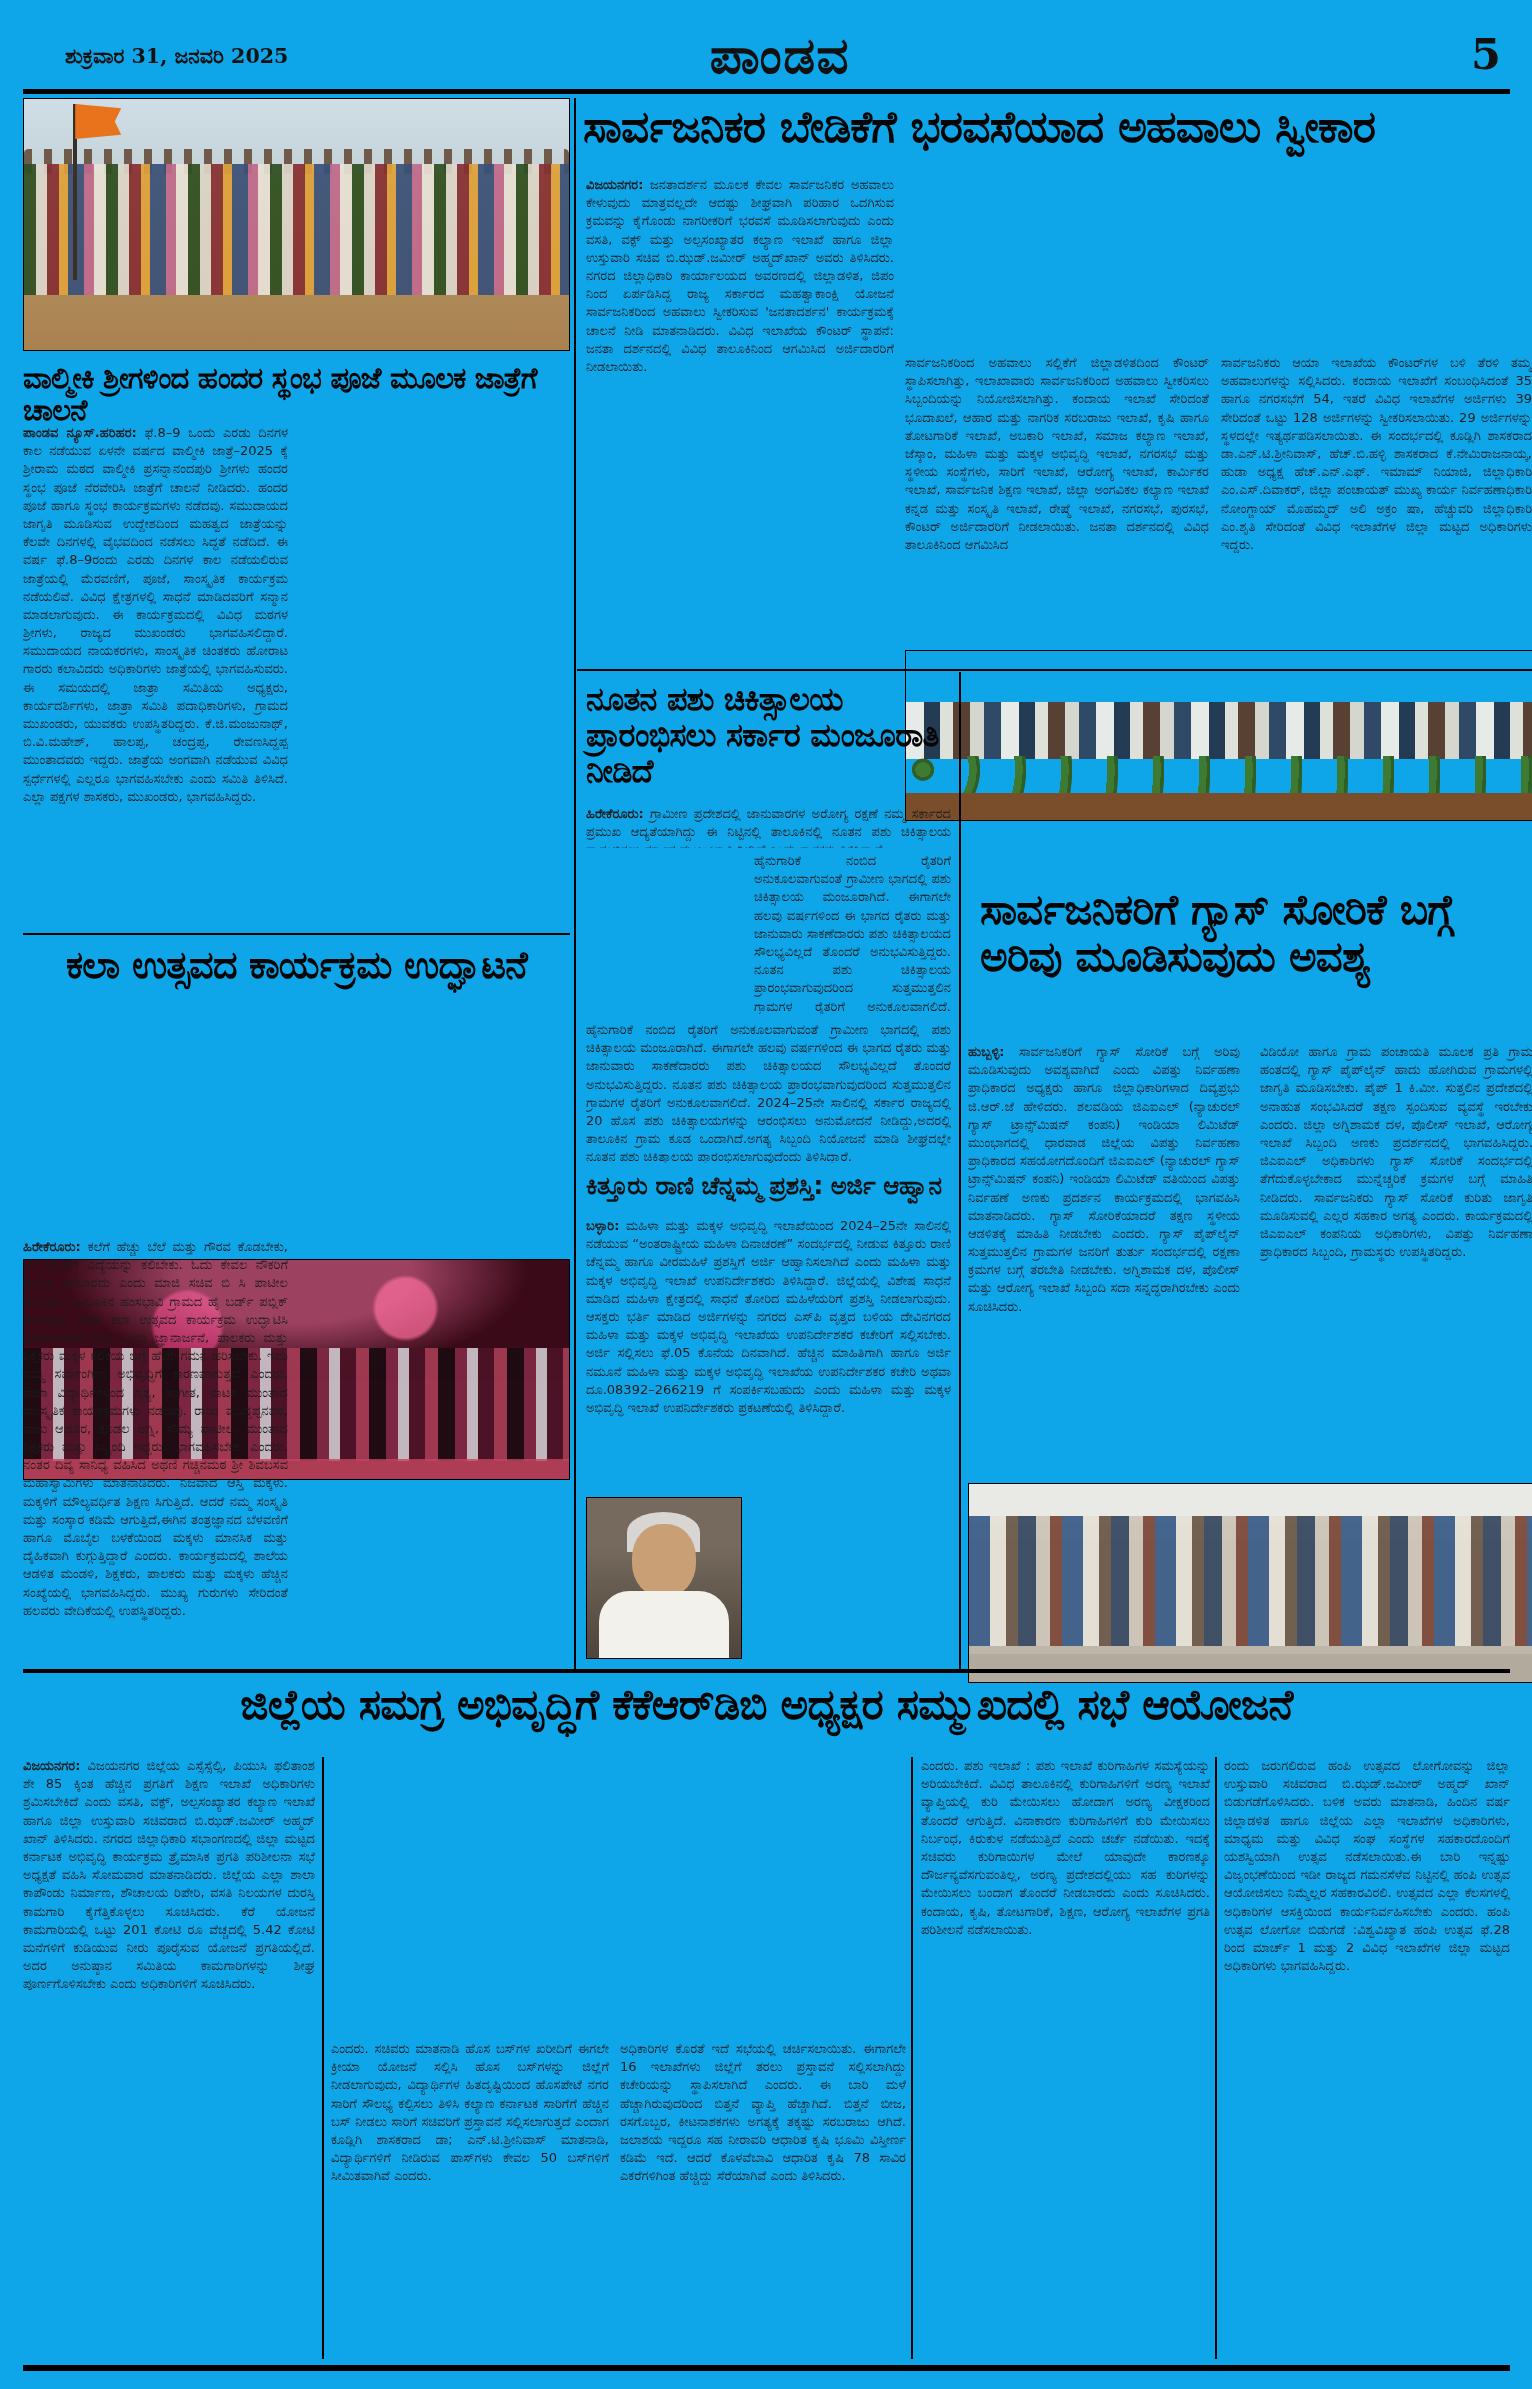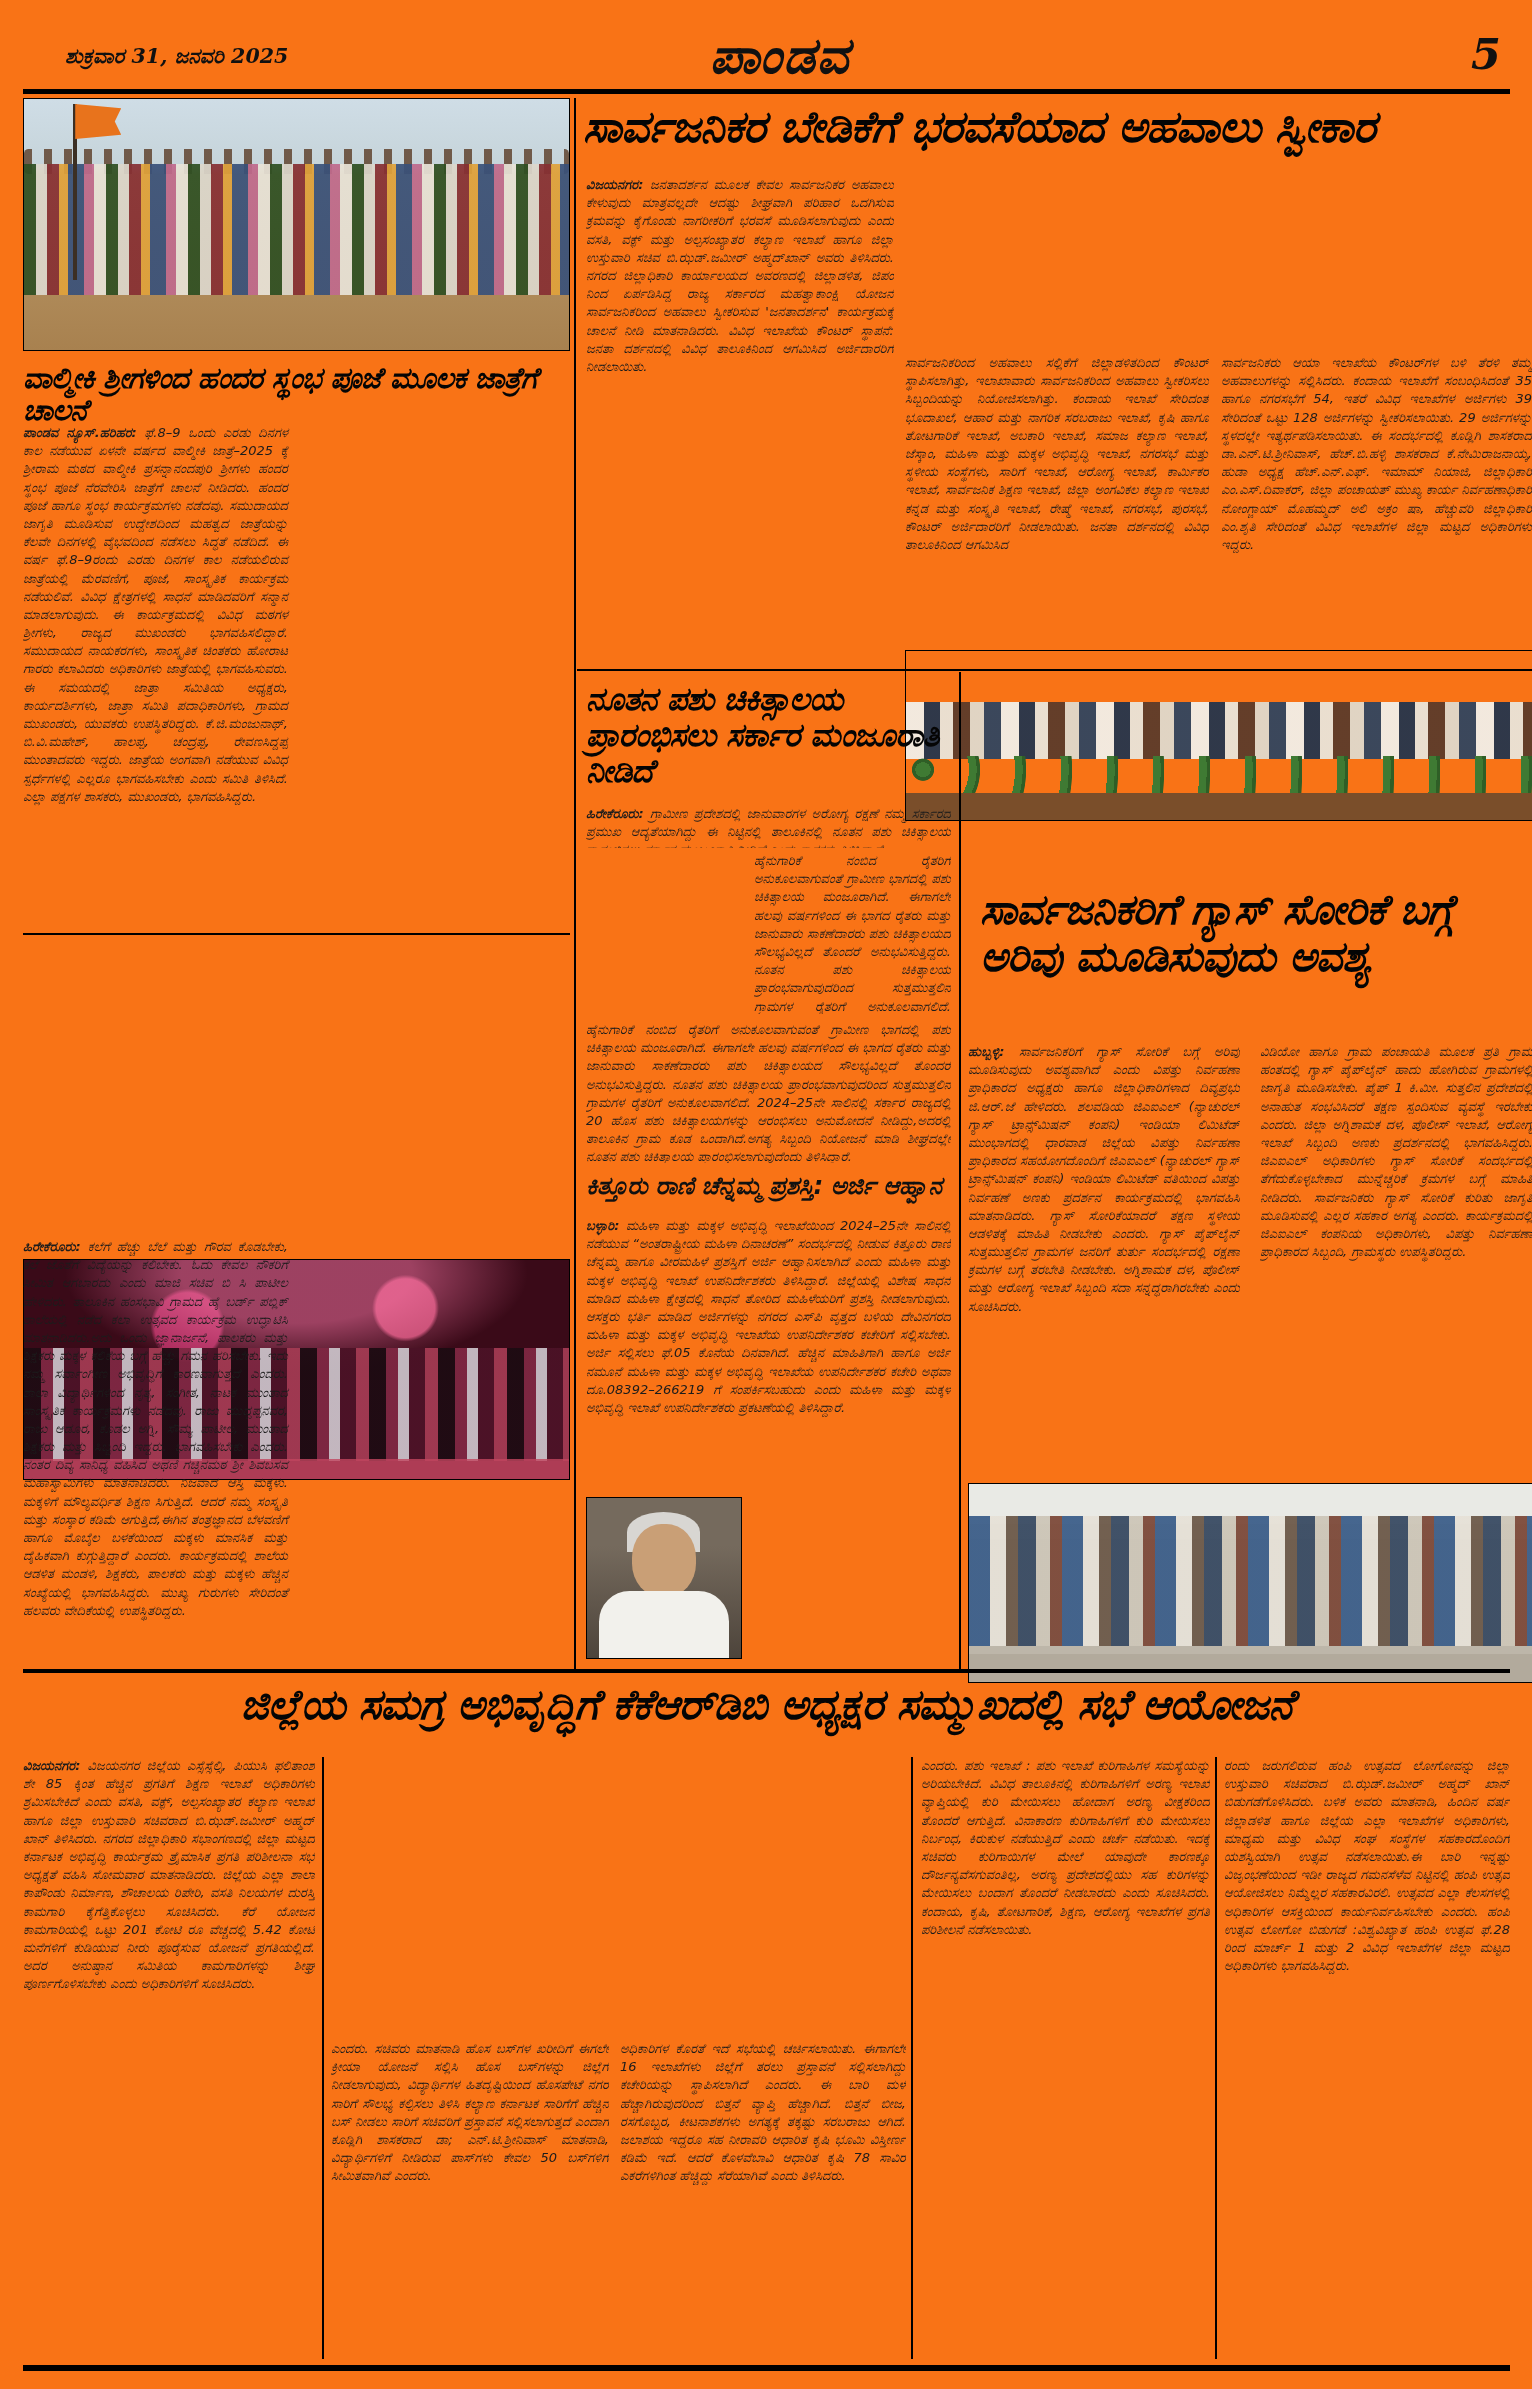--- a/index.html
+++ b/index.html
@@ -1,17 +1,17 @@
 <!DOCTYPE html>
 <html style="font-size:12.2px"><head>
 <meta charset="utf-8">
 <style>
   html,body{margin:0;padding:0;background:#888;}
-  #page{position:relative;width:1533px;height:2389px;background:#f97316;color:#111;
-        font-family:"DejaVu Sans","Liberation Sans",sans-serif;overflow:hidden;font-style:italic;}
+  #page{position:relative;width:1533px;height:2389px;background:#0ea5e9;color:#111;
+        font-family:"DejaVu Sans","Liberation Sans",sans-serif;overflow:hidden;}
   .abs{position:absolute;}
   
   .date{font-size:20.6px;font-weight:bold;font-family:"DejaVu Serif","Liberation Serif",serif;}
   .masthead{font-size:50px;font-weight:bold;letter-spacing:1.5px;margin-left:27px;}
   .pageno{font-size:43px;font-weight:bold;font-family:"DejaVu Serif","Liberation Serif",serif;}
   .rule{background:#000;}
   
   .hl{font-weight:bold;color:#050505;letter-spacing:-0.8px;line-height:1.12;}
   .hl-a{font-size:44px;}
   .hl-v{font-size:29px;}
@@ -73,20 +73,21 @@
     <div class="pole"></div>
     <div class="flag"></div>
   </div>
   <div class="abs hl hl-v" style="left:23px;top:362px;width:547px;">ವಾಲ್ಮೀಕಿ ಶ್ರೀಗಳಿಂದ ಹಂದರ ಸ್ಥಂಭ ಪೂಜೆ ಮೂಲಕ ಜಾತ್ರೆಗೆ ಚಾಲನೆ</div>
   <div class="abs bt twocol" style="left:23px;top:424px;width:547px;height:501px;">
     <span class="dl">ಪಾಂಡವ ನ್ಯೂಸ್.ಹರಿಹರ:</span>
     <span>ಫೆ.8–9 ಒಂದು ಎರಡು ದಿನಗಳ ಕಾಲ ನಡೆಯುವ ಏಳನೇ ವರ್ಷದ ವಾಲ್ಮೀಕಿ ಜಾತ್ರೆ–2025 ಕ್ಕೆ ಶ್ರೀರಾಮ ಮಠದ ವಾಲ್ಮೀಕಿ ಪ್ರಸನ್ನಾನಂದಪುರಿ ಶ್ರೀಗಳು ಹಂದರ ಸ್ಥಂಭ ಪೂಜೆ ನೆರವೇರಿಸಿ ಜಾತ್ರೆಗೆ ಚಾಲನೆ ನೀಡಿದರು. ಹಂದರ ಪೂಜೆ ಹಾಗೂ ಸ್ಥಂಭ ಕಾರ್ಯಕ್ರಮಗಳು ನಡೆದವು. ಸಮುದಾಯದ ಜಾಗೃತಿ ಮೂಡಿಸುವ ಉದ್ದೇಶದಿಂದ ಮಹತ್ವದ ಜಾತ್ರೆಯನ್ನು ಕೆಲವೇ ದಿನಗಳಲ್ಲಿ ವೈಭವದಿಂದ ನಡೆಸಲು ಸಿದ್ಧತೆ ನಡೆದಿದೆ. ಈ ವರ್ಷ ಫೆ.8–9ರಂದು ಎರಡು ದಿನಗಳ ಕಾಲ ನಡೆಯಲಿರುವ ಜಾತ್ರೆಯಲ್ಲಿ ಮೆರವಣಿಗೆ, ಪೂಜೆ, ಸಾಂಸ್ಕೃತಿಕ ಕಾರ್ಯಕ್ರಮ ನಡೆಯಲಿವೆ. ವಿವಿಧ ಕ್ಷೇತ್ರಗಳಲ್ಲಿ ಸಾಧನೆ ಮಾಡಿದವರಿಗೆ ಸನ್ಮಾನ ಮಾಡಲಾಗುವುದು. ಈ ಕಾರ್ಯಕ್ರಮದಲ್ಲಿ ವಿವಿಧ ಮಠಗಳ ಶ್ರೀಗಳು, ರಾಜ್ಯದ ಮುಖಂಡರು ಭಾಗವಹಿಸಲಿದ್ದಾರೆ.</span>
     <span>ಸಮುದಾಯದ ನಾಯಕರಗಳು, ಸಾಂಸ್ಕೃತಿಕ ಚಿಂತಕರು ಹೋರಾಟ ಗಾರರು ಕಲಾವಿದರು ಅಧಿಕಾರಿಗಳು ಜಾತ್ರೆಯಲ್ಲಿ ಭಾಗವಹಿಸುವರು. ಈ ಸಮಯದಲ್ಲಿ ಜಾತ್ರಾ ಸಮಿತಿಯ ಅಧ್ಯಕ್ಷರು, ಕಾರ್ಯದರ್ಶಿಗಳು, ಜಾತ್ರಾ ಸಮಿತಿ ಪದಾಧಿಕಾರಿಗಳು, ಗ್ರಾಮದ ಮುಖಂಡರು, ಯುವಕರು ಉಪಸ್ಥಿತರಿದ್ದರು. ಕೆ.ಜಿ.ಮಂಜುನಾಥ್, ಬಿ.ವಿ.ಮಹೇಶ್, ಹಾಲಪ್ಪ, ಚಂದ್ರಪ್ಪ, ರೇವಣಸಿದ್ದಪ್ಪ ಮುಂತಾದವರು ಇದ್ದರು. ಜಾತ್ರೆಯ ಅಂಗವಾಗಿ ನಡೆಯುವ ವಿವಿಧ ಸ್ಪರ್ಧೆಗಳಲ್ಲಿ ಎಲ್ಲರೂ ಭಾಗವಹಿಸಬೇಕು ಎಂದು ಸಮಿತಿ ತಿಳಿಸಿದೆ. ಎಲ್ಲಾ ಪಕ್ಷಗಳ ಶಾಸಕರು, ಮುಖಂಡರು, ಭಾಗವಹಿಸಿದ್ದರು.</span>
   </div>
   <div class="abs rule" style="left:23px;top:933px;width:547px;height:2.3px;"></div>
+  <div class="abs hl hl-k" style="left:23px;top:944px;width:547px;text-align:center;">ಕಲಾ ಉತ್ಸವದ ಕಾರ್ಯಕ್ರಮ ಉದ್ಘಾಟನೆ</div>
   <div class="abs photo ph-stage" style="left:23px;top:1006px;width:547px;height:221px;">
     <div class="glow"></div>
     <div class="ppl"></div>
     <div class="floor"></div>
   </div>
   <div class="abs bt twocol" style="left:23px;top:1238px;width:547px;height:427px;">
     <span class="dl">ಹಿರೇಕೆರೂರು:</span>
     <span>ಕಲೆಗೆ ಹೆಚ್ಚು ಬೆಲೆ ಮತ್ತು ಗೌರವ ಕೊಡಬೇಕು, ಕಲೆ ಜೊತೆಗೆ ವಿದ್ಯೆಯನ್ನು ಕಲಿಬೇಕು. ಓದು ಕೇವಲ ನೌಕರಿಗೆ ಸೀಮಿತ ಆಗಬಾರದು ಎಂದು ಮಾಜಿ ಸಚಿವ ಬಿ ಸಿ ಪಾಟೀಲ ಹೇಳಿದರು. ತಾಲೂಕಿನ ಹಂಸಭಾವಿ ಗ್ರಾಮದ ಹೈ ಬರ್ಡ್ ಪಬ್ಲಿಕ್ ಶಾಲೆಯಲ್ಲಿ ನಡೆದ ಕಲಾ ಉತ್ಸವದ ಕಾರ್ಯಕ್ರಮ ಉದ್ಘಾಟಿಸಿ ಮಾತನಾಡಿದರು.ಅದು ಒಂದು ಜ್ಞಾನಾರ್ಜನೆ, ಪಾಲಕರು ಮತ್ತು ಶಿಕ್ಷಕರು ಮಕ್ಕಳ ಕಲಿಕೆಯ ಬಗ್ಗೆ ಹೆಚ್ಚು ಗಮನ ಹರಿಸಬೇಕು. ಇದು ನಮ್ಮ ಸರ್ವಾಂಗೀಣ ಅಭಿವೃದ್ಧಿಗೆ ಕಾರಣವಾಗುತ್ತದೆ ಎಂದರು. ಶಾಲಾ ವಿದ್ಯಾರ್ಥಿಗಳಿಂದ ನೃತ್ಯ, ಸಂಗೀತ, ನಾಟಕ ಮುಂತಾದ ಸಾಂಸ್ಕೃತಿಕ ಕಾರ್ಯಕ್ರಮಗಳು ನಡೆದವು. ರಾಜು ಮುದ್ದಪ್ಪನವರ, ರಾಜು ಆಡೂರ, ಕೂಡಲ ಅಗ್ನಿ, ಸೌಮ್ಯ ಪಾಟೀಲ, ಮುಂತಾದ ಶಿಕ್ಷಕರು ಮತ್ತು ಸಿಬ್ಬಂದಿ ಇದ್ದರು.</span>
     <span>ಭಾಗವಹಿಸಬೇಕು ಎಂದರು. ನಂತರ ದಿವ್ಯ ಸಾನಿಧ್ಯ ವಹಿಸಿದ ಅಥಣಿ ಗಚ್ಚಿನಮಠ ಶ್ರೀ ಶಿವಬಸವ ಮಹಾಸ್ವಾಮಿಗಳು ಮಾತನಾಡಿದರು. ನಿಜವಾದ ಆಸ್ತಿ ಮಕ್ಕಳು. ಮಕ್ಕಳಿಗೆ ಮೌಲ್ಯವರ್ಧಿತ ಶಿಕ್ಷಣ ಸಿಗುತ್ತಿದೆ. ಆದರೆ ನಮ್ಮ ಸಂಸ್ಕೃತಿ ಮತ್ತು ಸಂಸ್ಕಾರ ಕಡಿಮೆ ಆಗುತ್ತಿದೆ,ಈಗಿನ ತಂತ್ರಜ್ಞಾನದ ಬೆಳವಣಿಗೆ ಹಾಗೂ ಮೊಬೈಲ ಬಳಕೆಯಿಂದ ಮಕ್ಕಳು ಮಾನಸಿಕ ಮತ್ತು ದೈಹಿಕವಾಗಿ ಕುಗ್ಗುತ್ತಿದ್ದಾರೆ ಎಂದರು. ಕಾರ್ಯಕ್ರಮದಲ್ಲಿ ಶಾಲೆಯ ಆಡಳಿತ ಮಂಡಳಿ, ಶಿಕ್ಷಕರು, ಪಾಲಕರು ಮತ್ತು ಮಕ್ಕಳು ಹೆಚ್ಚಿನ ಸಂಖ್ಯೆಯಲ್ಲಿ ಭಾಗವಹಿಸಿದ್ದರು. ಮುಖ್ಯ ಗುರುಗಳು ಸೇರಿದಂತೆ ಹಲವರು ವೇದಿಕೆಯಲ್ಲಿ ಉಪಸ್ಥಿತರಿದ್ದರು.</span>
   </div>

